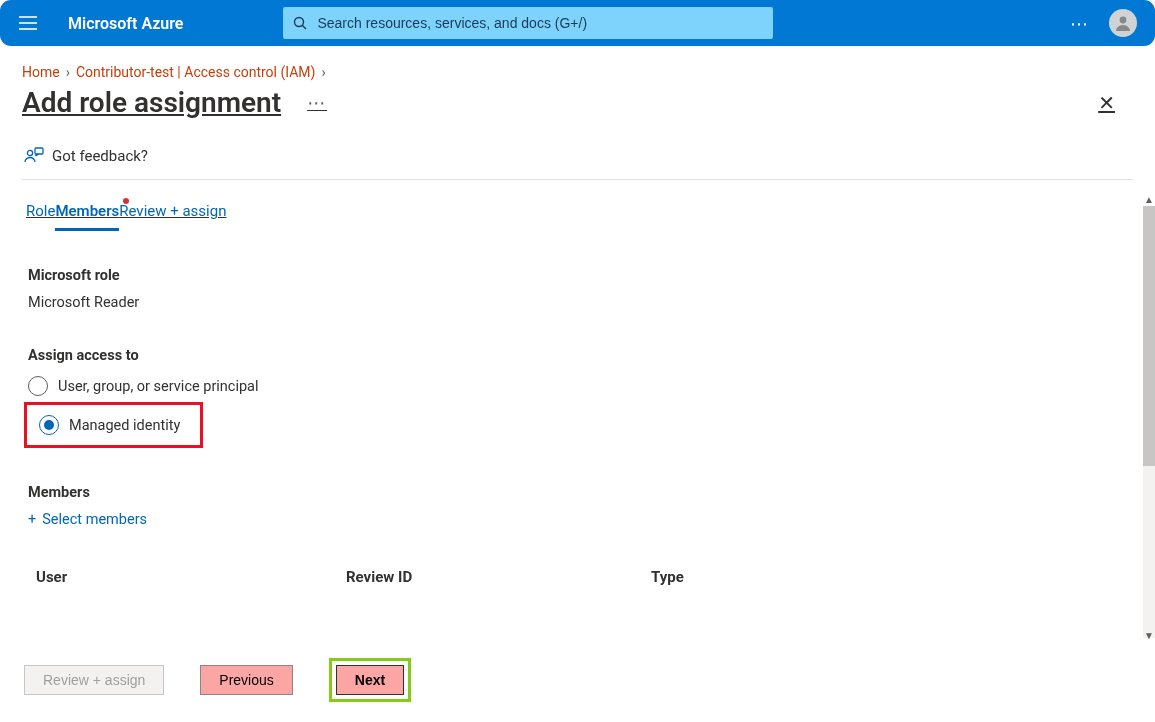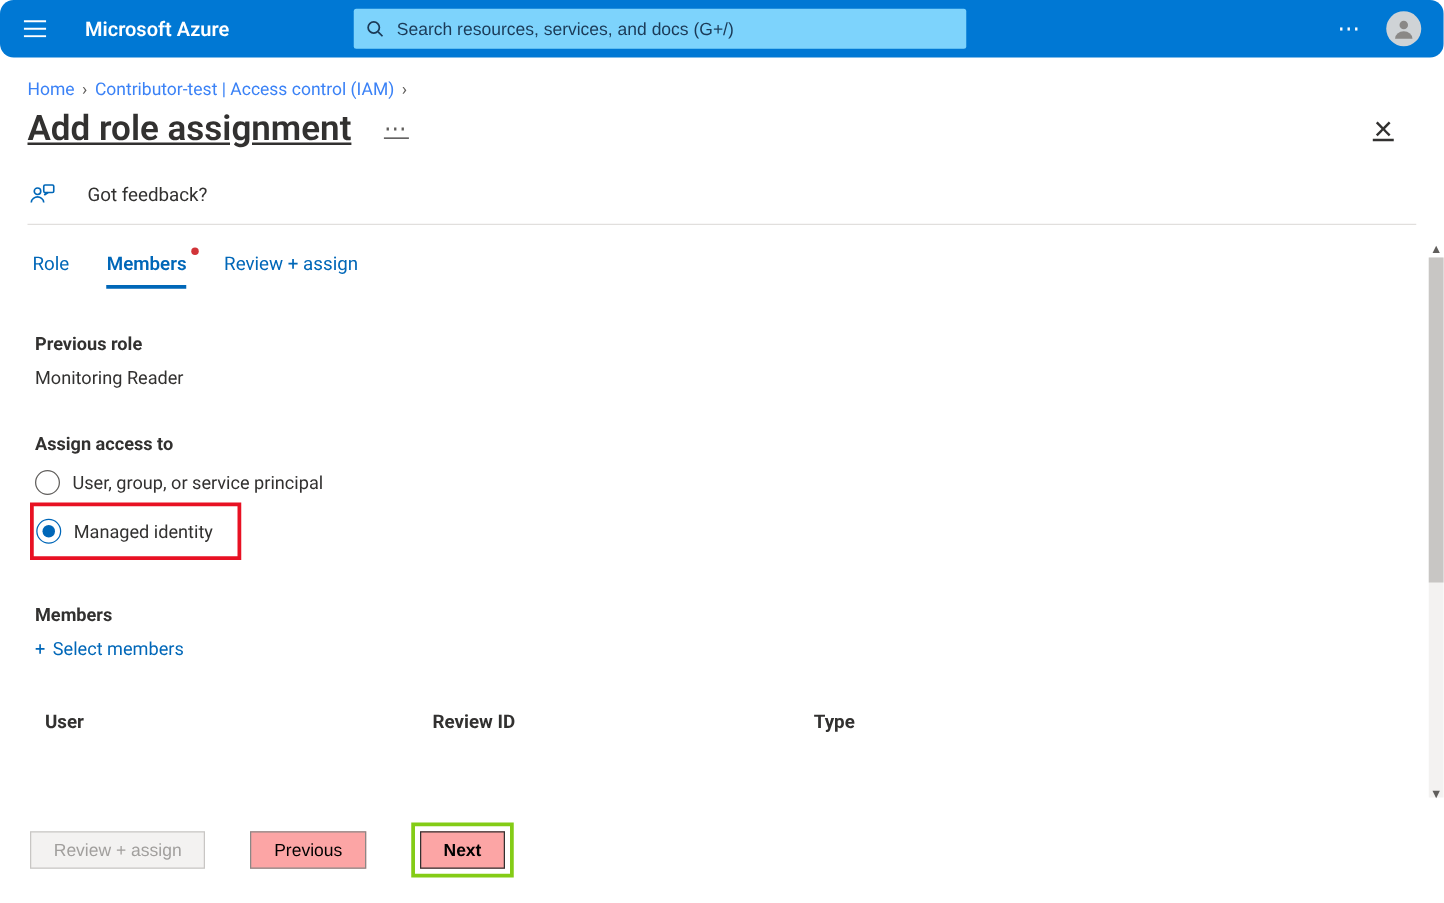--- a/index.html
+++ b/index.html
@@ -71,21 +71,21 @@
   }
 
   
   .crumbs {
     padding: 18px 22px 0 22px;
     font-size: 14px;
     display: flex;
     align-items: center;
     gap: 6px;
   }
-  .crumbs a { color: #3b82f6; text-decoration: none; cursor:pointer; }
+  .crumbs a { color: #c2410c; text-decoration: none; cursor:pointer; }
   .crumbs .chev { color: #605e5c; }
 
   
   .title-row {
     display:flex;
     align-items:center;
     padding: 6px 22px 18px 22px;
     text-decoration: underline;
   }
   .page-title {
@@ -98,33 +98,33 @@
     margin-right: 18px;
     cursor:pointer;
     font-size: 20px;
     color:#323130;
   }
 
   
   .feedback {
     display:flex;
     align-items:center;
-    gap: 26px;
+    gap: 8px;
     padding: 10px 24px 14px 24px;
     font-size: 15px;
   }
   .divider {
     margin: 0 22px;
     border-bottom: 1px solid #e1dfdd;
   }
 
   .tabs {
     display:flex;
-    gap: 30px;
     padding: 22px 26px 0 26px;
+    text-decoration: underline;
   }
   .tab {
     color: #0067b8;
     cursor:pointer;
     padding-bottom: 8px;
     position: relative;
     font-size:15px;
   }
   .tab.active {
     font-weight: 600;
@@ -155,21 +155,21 @@
     width:20px;height:20px;border:1.5px solid #605e5c;border-radius:50%;
     display:flex;align-items:center;justify-content:center;
     background:#fff;
   }
   .radio.selected { border-color:#0067b8; }
   .radio.selected::after {
     content:""; width:10px;height:10px;border-radius:50%;background:#0067b8;
   }
   .hl-red {
     border: 3px solid #e81123;
-    padding: 4px 20px 4px 2px;
+    padding: 4px 20px 4px 12px;
     margin-left: -4px;
     display:inline-flex;
   }
 
   .selmembers {
     color:#0067b8; cursor:pointer; display:flex; align-items:center; gap:6px;
     margin-top: 6px;
   }
 
   .table-head {
@@ -290,22 +290,22 @@
   <div class="tab active">
     <span>Members</span>
     <span class="dot"></span>
   </div>
   <div class="tab">
     <span>Review + assign</span>
   </div>
 </div>
 
 <div class="form">
-  <div class="secthead">Previous role</div>
-  <div class="plain">Monitoring Reader</div>
+  <div class="secthead">Microsoft role</div>
+  <div class="plain">Microsoft Reader</div>
 
   <div class="secthead">Assign access to</div>
 
   <div class="radio-row">
     <span class="radio"></span>
     <span>User, group, or service principal</span>
   </div>
 
   <span class="hl-red">
     <span class="radio-row">

